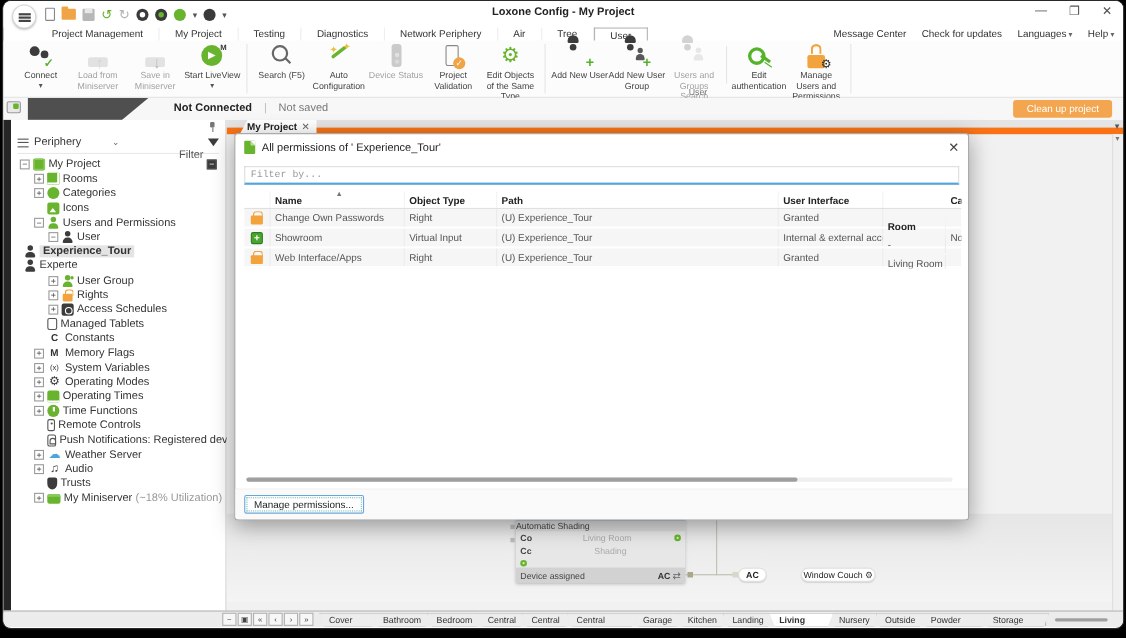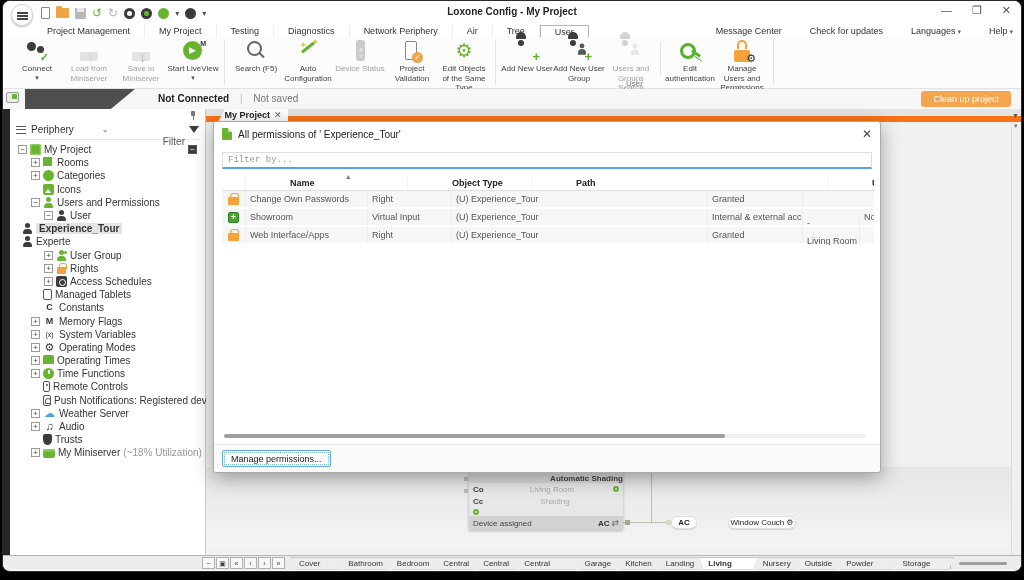--- a/index.html
+++ b/index.html
@@ -25,21 +25,21 @@
   .qi.caret { font-size:8px; color:#555; }
   .win-title { position:absolute; left:0; right:0; top:5px; text-align:center; font-size:10px; font-weight:bold; color:#222; }
   .win-controls { position:absolute; right:10px; top:3px; display:flex; gap:20px; font-size:11px; color:#555; }
   .win-controls span { cursor:default; }
 
   
   .menubar { position:absolute; left:0; top:24px; right:0; height:12px; display:flex; align-items:center; font-size:9px; color:#333; }
   .menu-tabs { display:flex; margin-left:30px; }
   .menu-tab { padding:0 14px; height:12px; line-height:12px; border-right:1px solid #eee; }
   .menu-tab.active { border:1px solid #b5b5b5; border-bottom:none; background:#fff; font-weight:normal; }
-  .menu-right { margin-left:auto; display:flex; gap:28px; margin-right:8px; align-items:center; }
+  .menu-right { margin-left:auto; display:flex; gap:14px; margin-right:8px; align-items:center; }
   .menu-right .caret { font-size:7px; color:#666; margin-left:2px; }
 
   
   .ribbon { position:absolute; left:0; top:36px; right:0; height:52px; background:#fcfcfc; border-bottom:1px solid #e2e2e2; display:flex; align-items:stretch; padding-left:6px; }
   .rgroup { display:flex; position:relative; padding:2px 2px 9px 2px; }
   .rsep { width:1px; background:#e5e5e5; margin:3px 3px; }
   .rbtn { width:52px; display:flex; flex-direction:column; align-items:center; padding-top:1px; }
   .rbtn .ric { height:22px; display:flex; align-items:center; justify-content:center; }
   .rbtn .rlabel { font-size:8px; color:#444; text-align:center; line-height:1.2; margin-top:2px; }
   .rbtn.disabled { filter:grayscale(1); opacity:.5; }
@@ -152,21 +152,21 @@
   .doc-tabstrip { position:absolute; left:0; top:0; right:0; height:13px; background:#e4e4e4; border-bottom:6px solid #f97316; }
   .doc-tab { position:absolute; left:12px; top:0; width:70px; height:13px; background:#fff; clip-path:polygon(7px 0,100% 0,100% 100%,0 100%); font-size:9px; font-weight:bold; color:#222; text-align:center; line-height:13px; }
   .doc-tab .x { font-weight:normal; color:#666; margin-left:4px; font-size:9px; }
   .doc-tab-dd { position:absolute; right:2px; top:3px; font-size:7px; color:#555; }
   .canvas-shade { position:absolute; left:0; right:0; top:358px; height:80px; background:linear-gradient(180deg,#e6e6e6,#f4f4f4); }
   .vscroll { position:absolute; right:0; top:13px; bottom:0; width:10px; background:#f0f0f0; border-left:1px solid #ddd; }
   .vscroll::before { content:'▾'; position:absolute; top:0; left:2px; font-size:7px; color:#777; }
 
   
   .fblock { position:absolute; left:263px; top:362px; width:154px; background:#e7e7e7; box-shadow:0 1px 3px rgba(0,0,0,.25); font-size:8px; }
-  .fblock-header { height:12px; background:#dadada; border-top:2px solid #3d8fb5; text-align:right; line-height:11px; color:#444; font-weight:bold; }
+  .fblock-header { height:12px; background:#dadada; border-top:2px solid #3d8fb5; text-align:left; line-height:11px; color:#444; font-weight:normal; }
   .fblock-row { height:12px; display:flex; align-items:center; padding:0 4px; color:#555; }
   .fblock-row .pname { font-weight:bold; color:#444; width:18px; }
   .fblock-row .pval { flex:1; text-align:center; color:#aaa; }
   .gdot { width:6px; height:6px; border-radius:50%; background:#69b42e; position:relative; flex:none; }
   .gdot::after { content:''; position:absolute; left:2px; top:2px; width:2px; height:2px; background:#d9ecc8; border-radius:50%; }
   .fblock-dotrow { height:9px; padding:0 4px; display:flex; align-items:center; }
   .fblock-footer { height:14px; background:#d2d2d2; display:flex; align-items:center; padding:0 4px; color:#444; }
   .fblock-footer .fr { margin-left:auto; font-weight:bold; color:#333; }
   .fblock-footer .swap { font-weight:normal; color:#666; margin-left:2px; font-size:9px; }
   .grip { position:absolute; left:-5px; width:4px; height:4px; background:#bbb; }
@@ -182,21 +182,21 @@
   .dlg-title { height:24px; display:flex; align-items:center; padding:0 8px; }
   .dlg-doc { width:10px; height:12px; background:#69b42e; border-radius:1px; position:relative; margin-right:6px; }
   .dlg-doc::after { content:''; position:absolute; right:0; top:0; border-top:4px solid #fff; border-left:4px solid #b9dd9b; }
   .dlg-title .txt { font-size:10px; color:#222; }
   .dlg-close { margin-left:auto; font-size:12px; color:#444; }
   .dlg-filter { margin:2px 8px 6px 8px; }
   .dlg-filter input { width:100%; height:17px; border:1px solid #ddd; border-bottom:2px solid #56a5d8; font-size:9px; padding:4px 5px; color:#555; font-family:Liberation Mono, monospace; outline:none; }
   .dlg-filter input::placeholder { color:#999; }
   .ptable { margin:0 8px; width:652px; overflow:hidden; font-size:9px; color:#555; }
   .prow { display:flex; height:18px; align-items:center; background:#f6f6f6; border-bottom:2px solid #fff; }
-  .prow.hdr { background:#fff; height:16px; border-bottom:1px solid #e0e0e0; color:#222;gap:40px; }
+  .prow.hdr { background:#fff; height:16px; border-bottom:1px solid #e0e0e0; color:#222; }
   .pc { padding:0 4px; overflow:hidden; white-space:nowrap; flex:none; border-right:1px solid #ececec; height:100%; display:flex; align-items:center; }
   .prow.hdr .pc { font-weight:bold; border-right:1px solid #f3f3f3; position:relative; }
   .c0{ width:24px; justify-content:center; } .c1{ width:122px; } .c2{ width:84px; } .c3{ width:256px; } .c4{ width:95px; } .c5{ width:57px;margin-top:48px; } .c6{ width:40px; border-right:none; }
   .sort-asc { position:absolute; top:-2px; left:50%; font-size:7px; color:#777; }
   .cell-lock { position:relative; width:11px; height:12px; }
   .cell-lock::before { content:''; position:absolute; left:2px; top:0; width:7px; height:5px; border:1.5px solid #f2a33c; border-bottom:none; border-radius:3px 3px 0 0; }
   .cell-lock::after { content:''; position:absolute; left:0; bottom:0; width:11px; height:8px; background:#f2a33c; border-radius:1px; }
   .cell-vi { width:11px; height:11px; background:#4aa52e; border:1px solid #2f7d1d; border-radius:2px; color:#fff; font-size:9px; line-height:9px; text-align:center; font-weight:bold; }
   .cell-vi::before { content:'+'; }
   .dlg-hscroll { position:absolute; left:10px; right:14px; bottom:34px; height:4px; background:#f0f0f0; border-radius:2px; }

